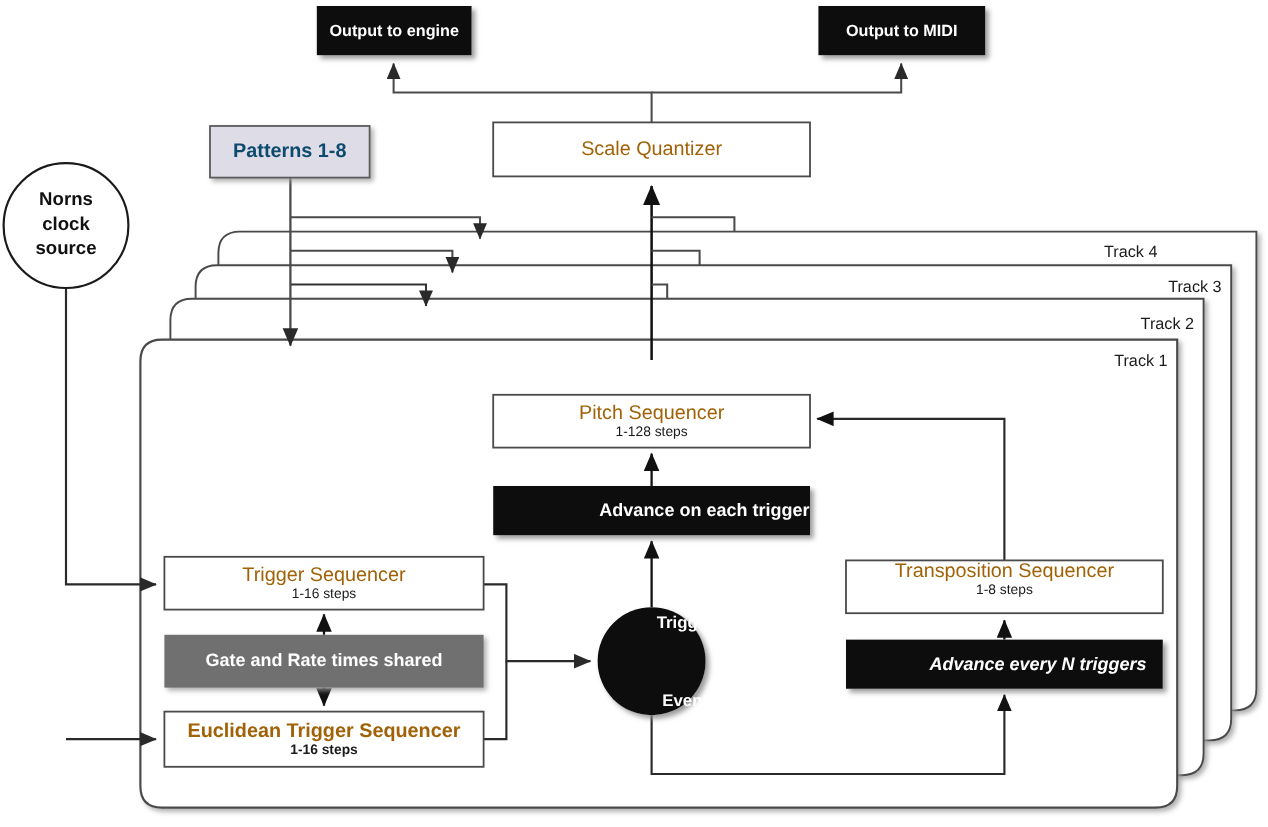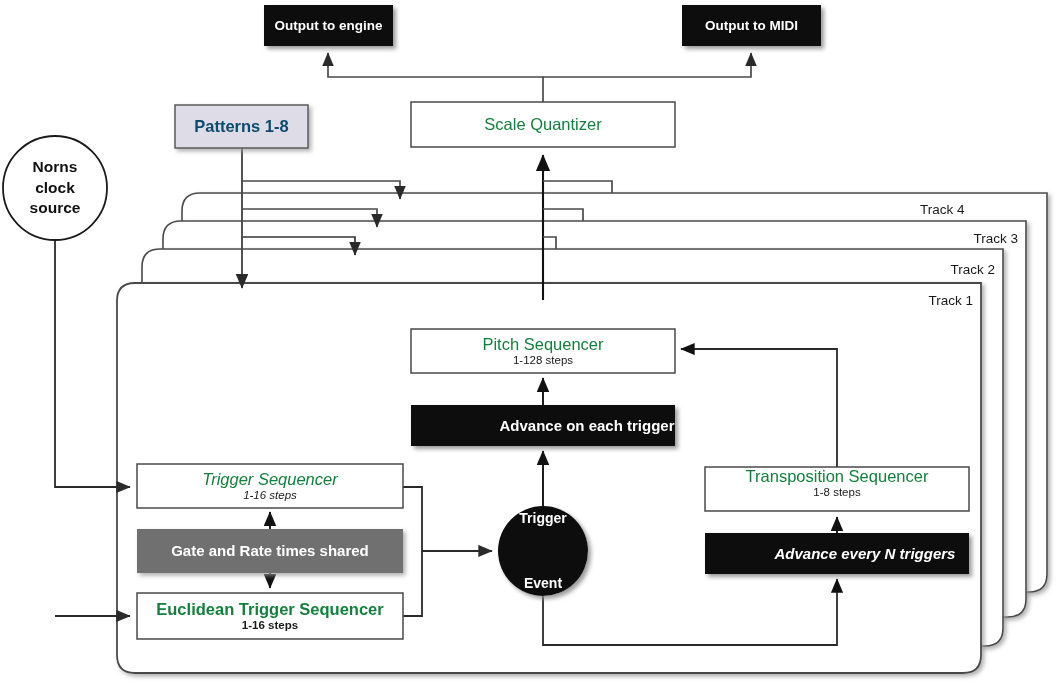--- a/index.html
+++ b/index.html
@@ -1,21 +1,21 @@
 <!DOCTYPE html>
 <html><head>
 <meta charset="utf-8">
 <style>
   html,body{margin:0;padding:0;background:#ffffff;}
   body{width:1057px;height:689px;font-family:"Liberation Sans",sans-serif;overflow:hidden;}
   #stage{position:relative;width:1057px;height:689px;}
   svg{position:absolute;left:0;top:0;width:1057px;height:689px;}
   .lbl{position:absolute;display:flex;flex-direction:column;align-items:center;justify-content:center;
        text-align:center;pointer-events:none;}
-  .t-main{font-size:16.5px;color:#15803d;line-height:1.1;}
+  .t-main{font-size:16.5px;color:#a16207;line-height:1.1;}
   .t-sub{font-size:11.5px;color:#1a1a1a;line-height:1.2;margin-top:1px;}
   .t-white{color:#ffffff;font-weight:bold;font-size:15px;line-height:1.15;}
   .t-white-sm{color:#ffffff;font-weight:bold;font-size:13.5px;line-height:1.15;}
   .t-bold{font-weight:bold;font-size:16.5px;color:#0c4a6e;}
   .t-circ{color:#fff;font-weight:bold;font-size:14px;line-height:1.25;}
   .t-track{font-size:13.5px;color:#1a1a1a;}
   .t-norns{font-size:15.5px;font-weight:bold;color:#111;line-height:1.35;}
 </style>
 </head>
 <body>
@@ -173,35 +173,35 @@
 
   <div class="lbl" style="left:411px;top:331px;width:264px;height:40px;">
     <span class="t-main">Pitch Sequencer</span>
     <span class="t-sub">1-128 steps</span>
   </div>
 
   <div class="lbl" style="left:411px;top:405px;width:264px;height:41px;padding-left:44px;">
     <span class="t-white">Advance on each trigger</span>
   </div>
 
-  <div class="lbl" style="left:137px;top:466px;width:266px;height:40px;font-style:italic;">
+  <div class="lbl" style="left:137px;top:466px;width:266px;height:40px;">
     <span class="t-main">Trigger Sequencer</span>
     <span class="t-sub">1-16 steps</span>
   </div>
 
   <div class="lbl" style="left:137px;top:529px;width:266px;height:44px;">
     <span class="t-white">Gate and Rate times shared</span>
   </div>
 
   <div class="lbl" style="left:137px;top:595px;width:266px;height:42px;font-weight:bold;">
     <span class="t-main">Euclidean Trigger Sequencer</span>
     <span class="t-sub">1-16 steps</span>
   </div>
 
-  <div class="lbl" style="left:498px;top:506px;width:90px;height:90px;gap:48px;">
+  <div class="lbl" style="left:526px;top:506px;width:90px;height:90px;gap:48px;">
     <span class="t-circ">Trigger</span>
     <span class="t-circ">Event</span>
   </div>
 
   <div class="lbl" style="left:705px;top:463px;width:264px;height:40px;">
     <span class="t-main">Transposition Sequencer</span>
     <span class="t-sub">1-8 steps</span>
   </div>
 
   <div class="lbl" style="left:705px;top:533px;width:320px;height:41px;font-style:italic;">

